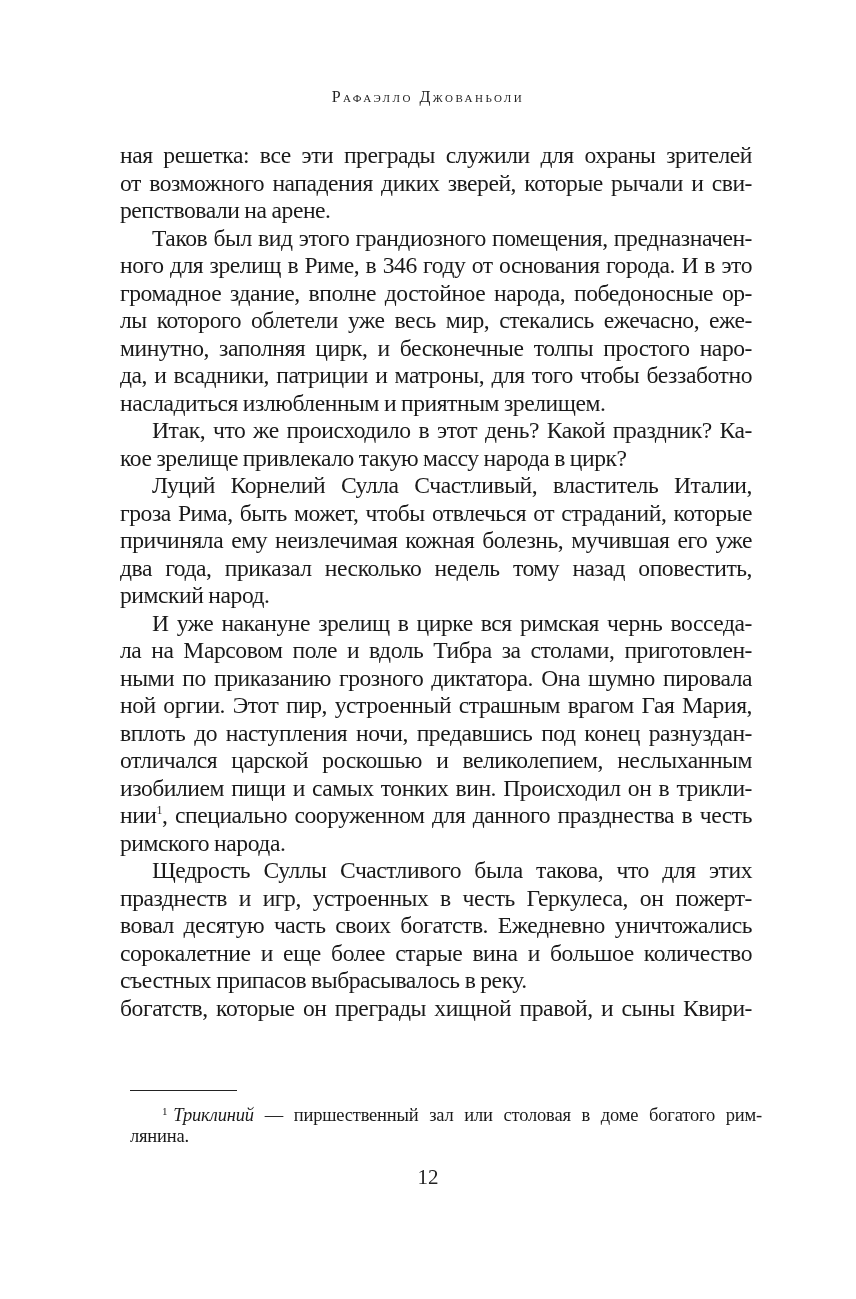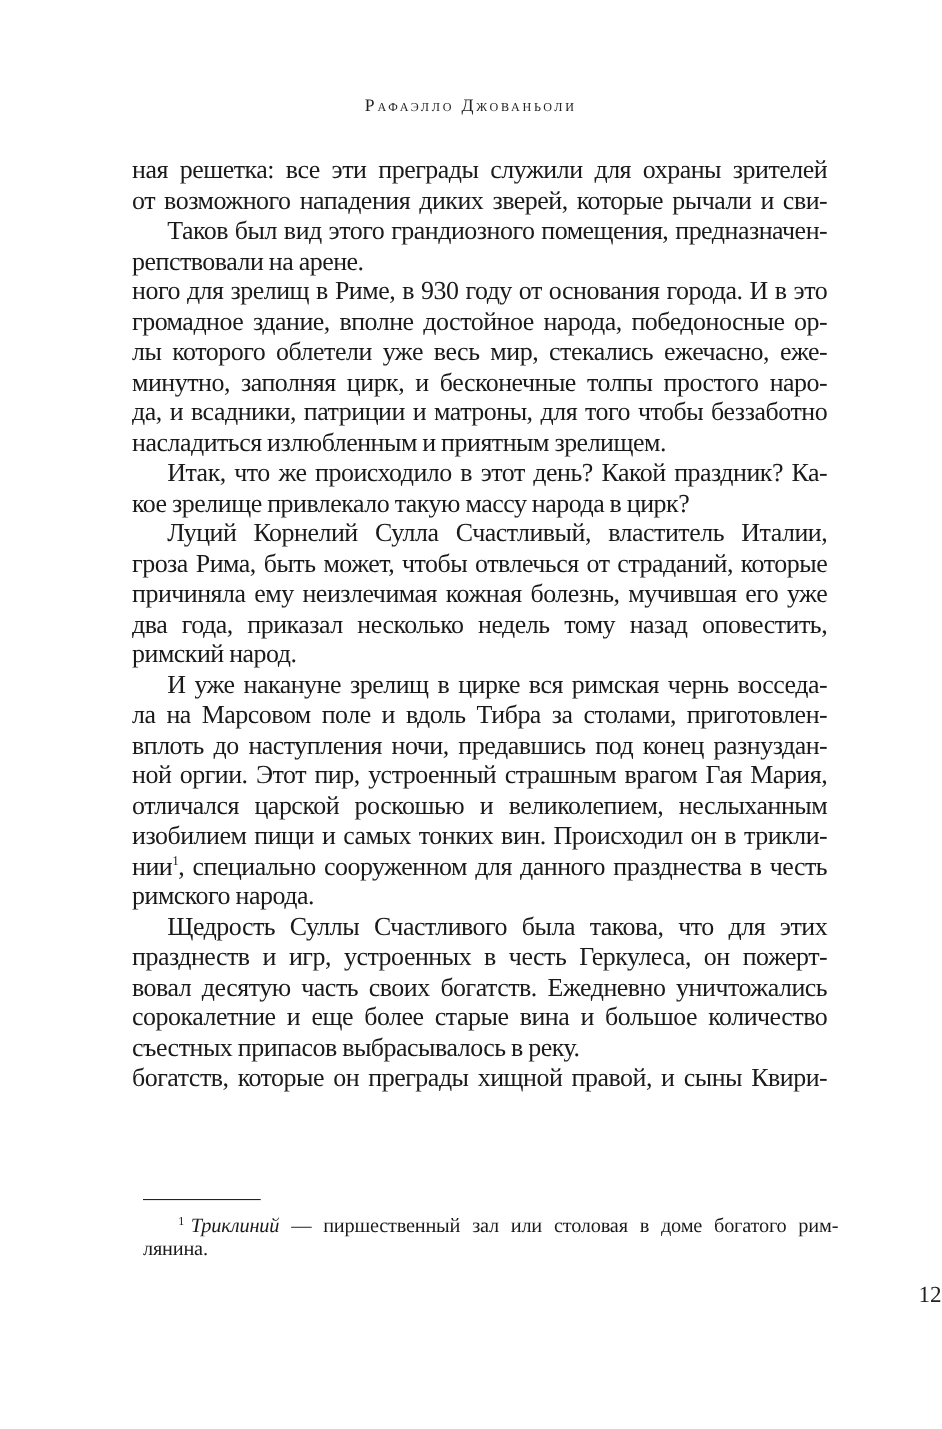--- a/index.html
+++ b/index.html
@@ -14,50 +14,51 @@
   .line.indent { padding-left: 32px; }
   .fn-rule { position: absolute; top: 1090px; left: 130px; width: 107px; height: 1px; background: #222; }
   .footnote { position: absolute; top: 1099px; left: 130px; width: 632px; }
   .fn-line { height: 25px; line-height: 25px; font-size: 18.5px; white-space: nowrap;
              text-align: justify; text-align-last: justify; letter-spacing: -0.2px; }
   .fn-line.last { text-align-last: left; }
   .fn-line.indent { padding-left: 32px; }
   .fn-mark { font-size: 11px; vertical-align: 6px; margin-right: 6px; }
   .fn-term { font-style: italic; }
   sup.ref { font-size: 12px; vertical-align: 9px; line-height: 0; }
-  .page-number { position: absolute; top: 1165px; left: 0; width: 856px; text-align: right;
+  .page-number { position: absolute; top: 1165px; left: 0; width: 856px; text-align: center;
                  font-size: 21px; color: #222; }
 </style>
 </head>
 <body>
 
 <div class="running-head">Рафаэлло Джованьоли</div>
 
 <div class="body-text" id="body-text">
     <div class="line"><span>ная решетка: все эти преграды служили для охраны зрителей</span></div>
     <div class="line"><span>от возможного нападения диких зверей, которые рычали и сви-</span></div>
+    <div class="line last"><span>репствовали на арене.</span></div>
     <div class="line indent"><span>Таков был вид этого грандиозного помещения, предназначен-</span></div>
-    <div class="line last"><span>репствовали на арене.</span></div>
-    <div class="line"><span>ного для зрелищ в Риме, в 930 году от основания города. И в это</span></div>
+    <div class="line"><span>ного для зрелищ в Риме, в 346 году от основания города. И в это</span></div>
     <div class="line"><span>громадное здание, вполне достойное народа, победоносные ор-</span></div>
     <div class="line"><span>лы которого облетели уже весь мир, стекались ежечасно, еже-</span></div>
     <div class="line"><span>минутно, заполняя цирк, и бесконечные толпы простого наро-</span></div>
     <div class="line"><span>да, и всадники, патриции и матроны, для того чтобы беззаботно</span></div>
     <div class="line last"><span>насладиться излюбленным и приятным зрелищем.</span></div>
     <div class="line indent"><span>Итак, что же происходило в этот день? Какой праздник? Ка-</span></div>
     <div class="line last"><span>кое зрелище привлекало такую массу народа в цирк?</span></div>
     <div class="line indent"><span>Луций Корнелий Сулла Счастливый, властитель Италии,</span></div>
     <div class="line"><span>гроза Рима, быть может, чтобы отвлечься от страданий, которые</span></div>
     <div class="line"><span>причиняла ему неизлечимая кожная болезнь, мучившая его уже</span></div>
     <div class="line"><span>два года, приказал несколько недель тому назад оповестить,</span></div>
     <div class="line last"><span>римский народ.</span></div>
     <div class="line indent"><span>И уже накануне зрелищ в цирке вся римская чернь восседа-</span></div>
     <div class="line"><span>ла на Марсовом поле и вдоль Тибра за столами, приготовлен-</span></div>
+    <div class="line"><span>ными по приказанию грозного диктатора. Она шумно пировала</span></div>
+    <div class="line"><span>ной оргии. Этот пир, устроенный страшным врагом Гая Мария,</span></div>
     <div class="line"><span>вплоть до наступления ночи, предавшись под конец разнуздан-</span></div>
-    <div class="line"><span>ной оргии. Этот пир, устроенный страшным врагом Гая Мария,</span></div>
     <div class="line"><span>отличался царской роскошью и великолепием, неслыханным</span></div>
     <div class="line"><span>изобилием пищи и самых тонких вин. Происходил он в трикли-</span></div>
     <div class="line"><span>нии</span><sup class="ref">1</sup><span>, специально сооруженном для данного празднества в честь</span></div>
     <div class="line last"><span>римского народа.</span></div>
     <div class="line indent"><span>Щедрость Суллы Счастливого была такова, что для этих</span></div>
     <div class="line"><span>празднеств и игр, устроенных в честь Геркулеса, он пожерт-</span></div>
     <div class="line"><span>вовал десятую часть своих богатств. Ежедневно уничтожались</span></div>
     <div class="line"><span>сорокалетние и еще более старые вина и большое количество</span></div>
     <div class="line last"><span>съестных припасов выбрасывалось в реку.</span></div>
     <div class="line"><span>богатств, которые он преграды хищной правой, и сыны Квири-</span></div>

